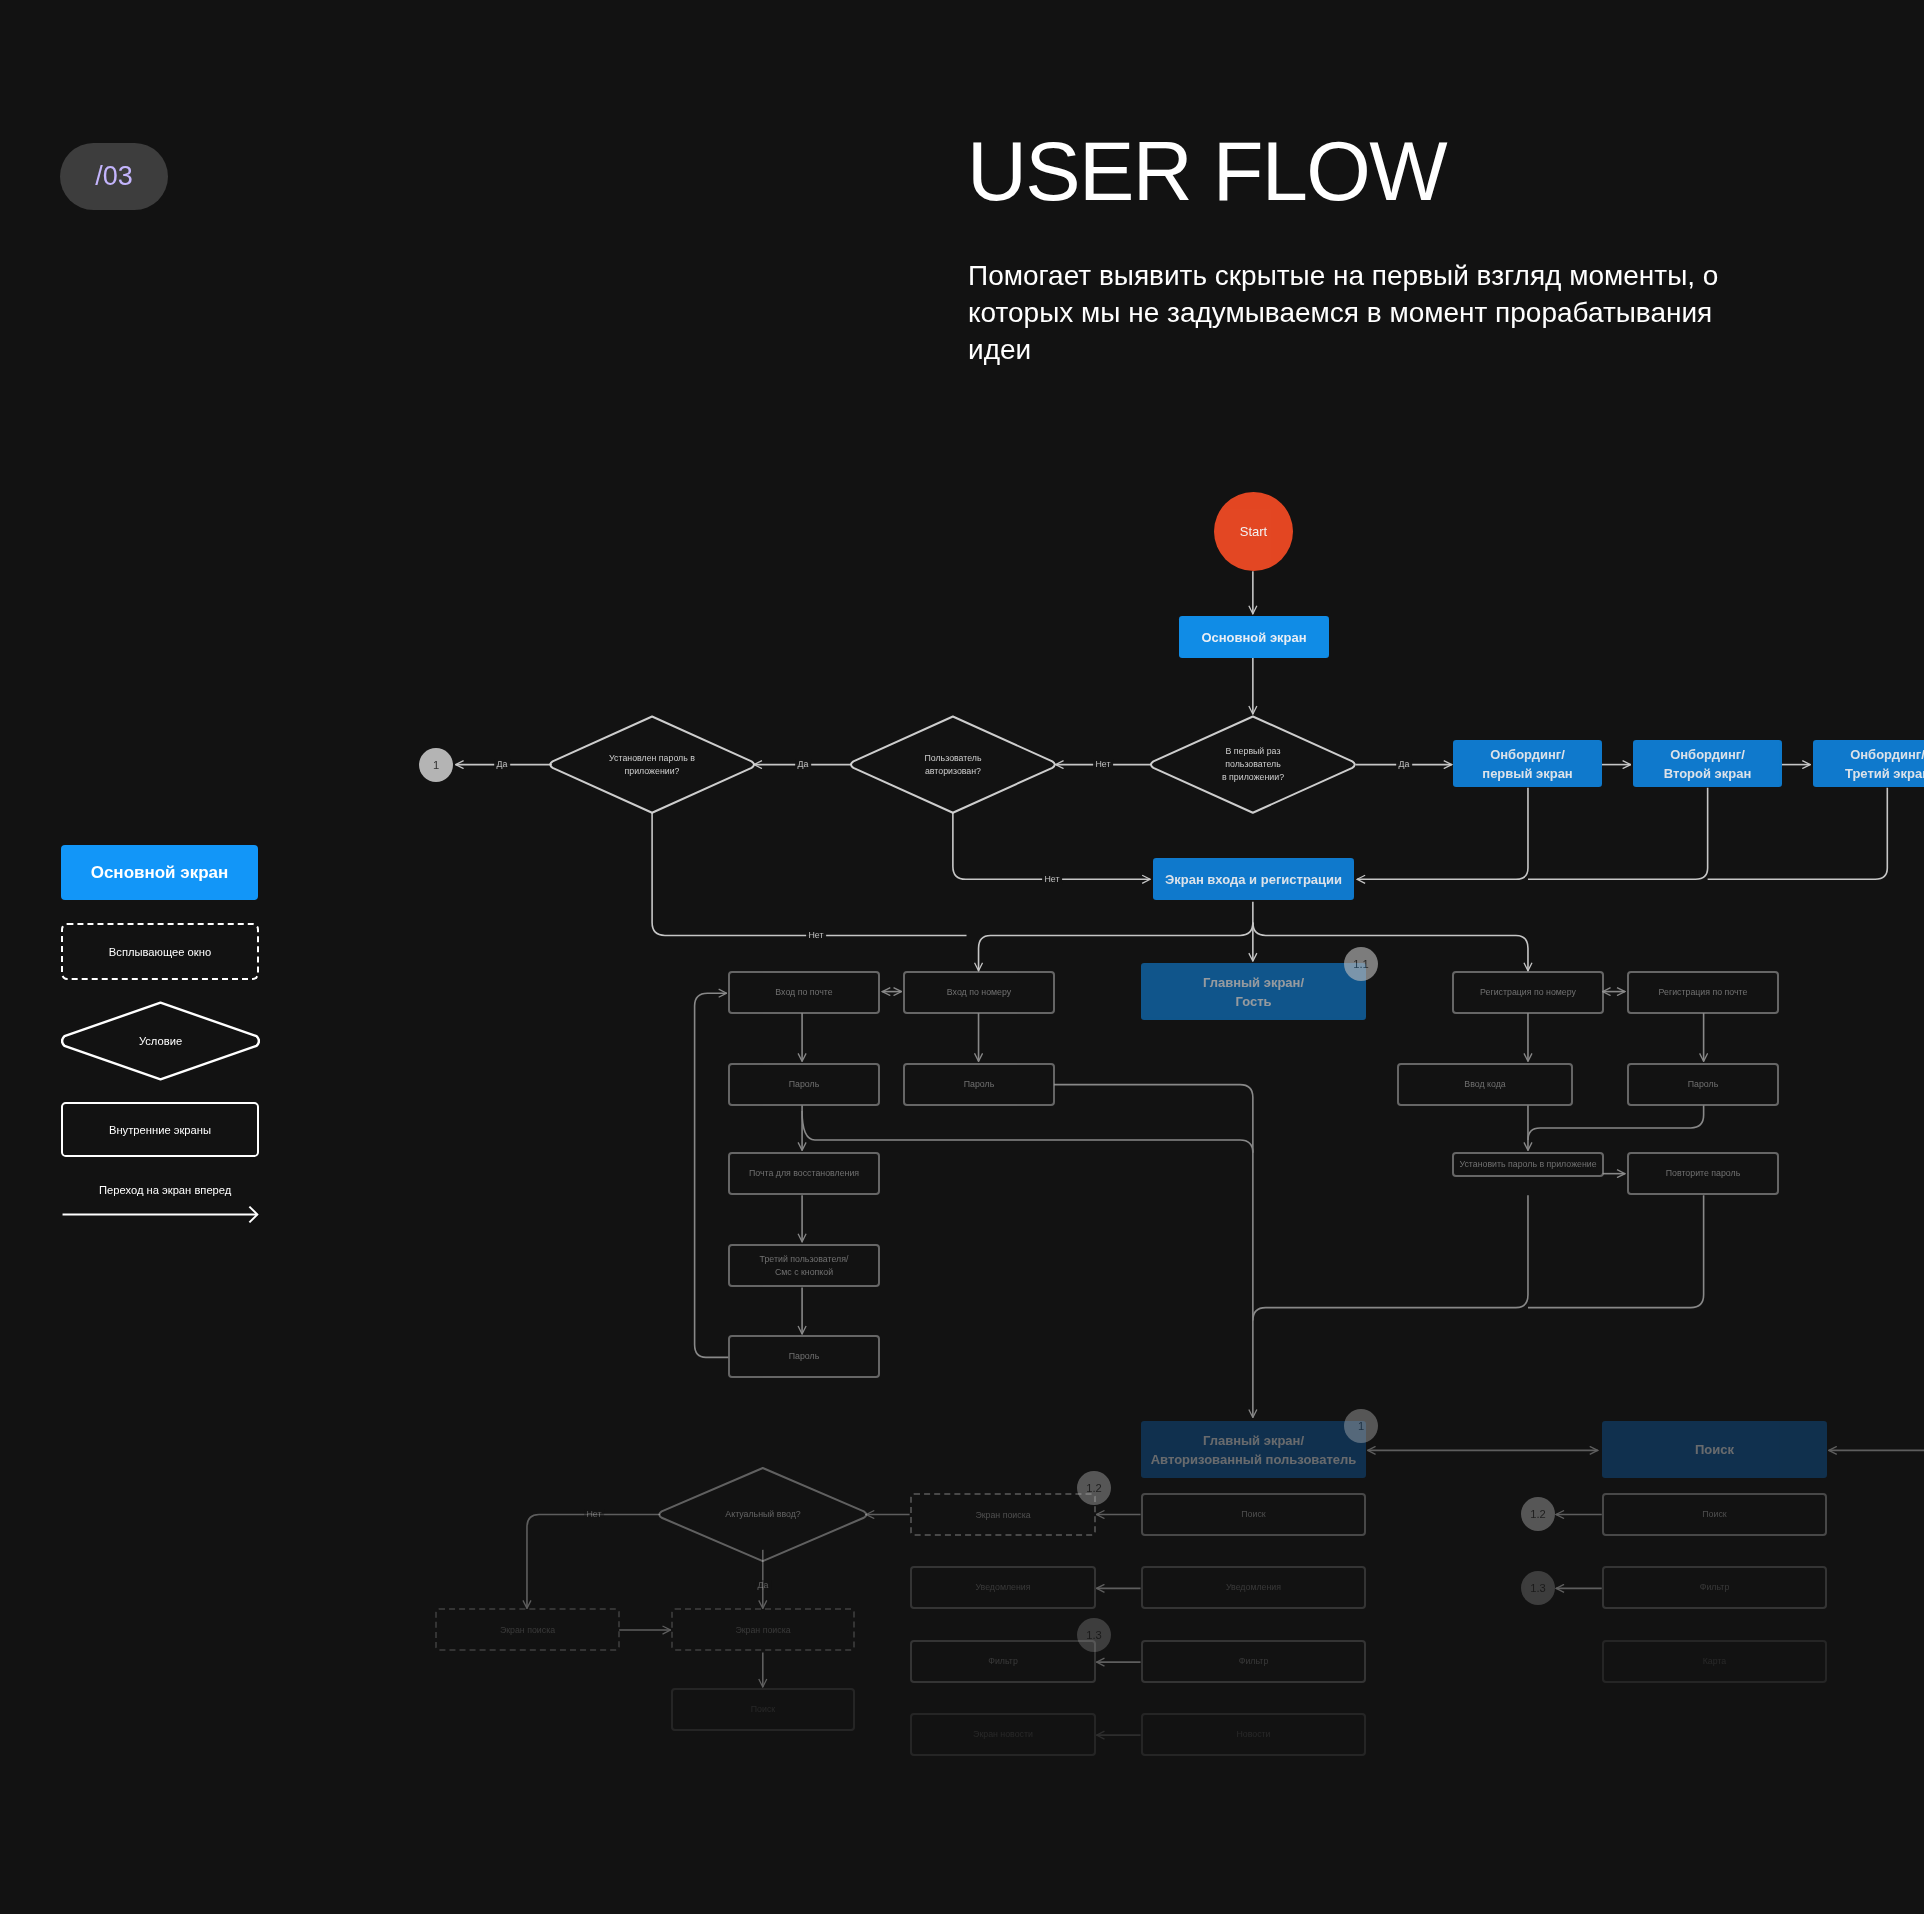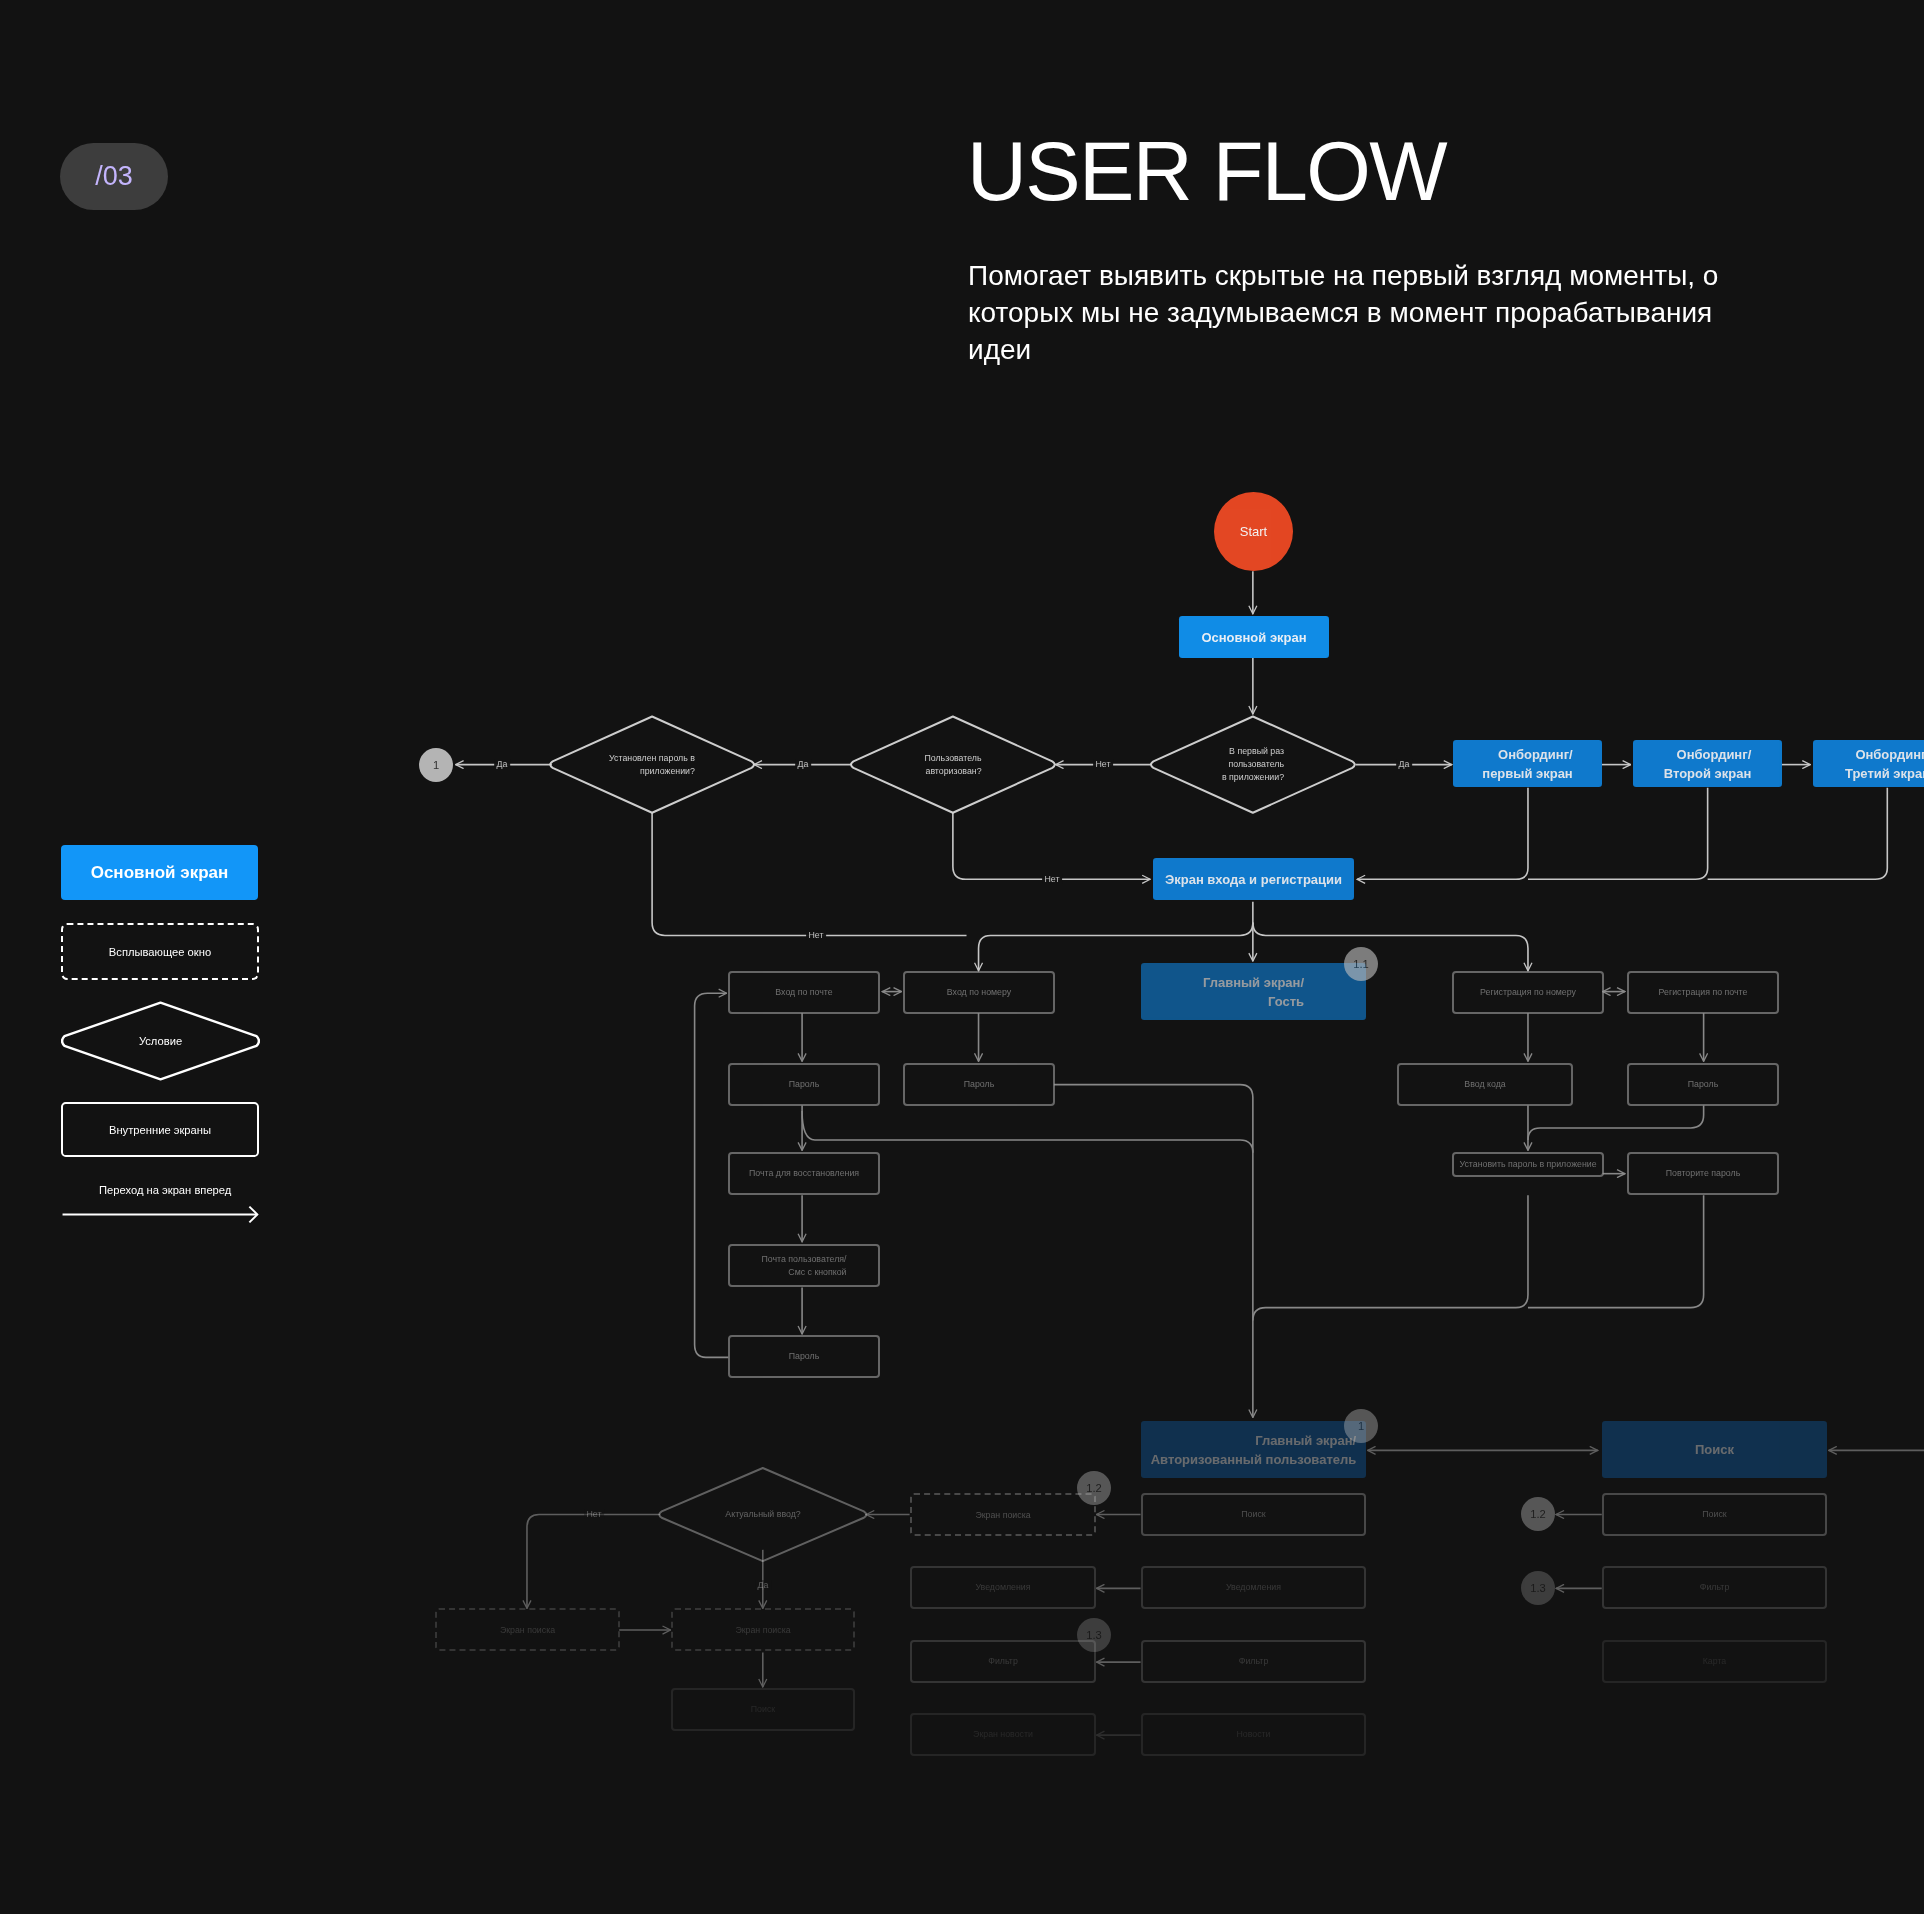--- a/index.html
+++ b/index.html
@@ -25,21 +25,21 @@
   .lg-cond span { position:absolute; left:0; top:0; width:199px; height:80px; display:flex;
          align-items:center; justify-content:center; font-size:11.2px; }
   .lg-inner { position:absolute; left:0; top:257px; width:194px; height:51px;
          border:2.4px solid #fff; border-radius:4.8px; display:flex; align-items:center;
          justify-content:center; font-size:11.2px; }
   .lg-arrow-label { position:absolute; left:0; top:339px; font-size:11.2px;padding-left:38px; }
   .lg-arrow { position:absolute; left:0; top:360px; }
 
   #flow { position:absolute; left:0; top:0; }
   .node { position:absolute; box-sizing:border-box; display:flex; align-items:center;
-          justify-content:center; text-align:right; white-space:pre-line; }
+          justify-content:center; text-align:center; white-space:pre-line; }
   .n-main { background:#0f7fd6; border-radius:3.2px; font-weight:700; font-size:13px; color:#e8eef5; line-height:19px; }
   .n-inner { border:2.4px solid #9a9a9a; border-radius:4px; font-size:8.8px; color:#a8a8a8; line-height:13px; }
   .n-popup { border:2.4px dashed #9a9a9a; border-radius:4px; font-size:8.8px; color:#a8a8a8; }
   .n-start { background:#ef4a24; border-radius:50%; font-size:13px; color:#fff; }
   .n-ref { background:#bdbdbd; border-radius:50%; font-size:11.2px; color:#333; }
   .n-cond { font-size:8.8px; color:#d8d8d8; line-height:13px; }
   .lbl { position:absolute; font-size:8.8px; color:#c8c8c8; background:#121212; padding:0 2.4px;
          transform:translate(-50%,-50%); }
   .fade1 { opacity:0.95; }
   .fade2 { opacity:0.62; }
@@ -188,21 +188,21 @@
 <div class="node n-ref fade2" style="left:1344px;top:947px;width:34px;height:34px">1.1</div>
 <div class="node n-inner fade2" style="left:1452px;top:971px;width:152px;height:43px">Регистрация по номеру</div>
 <div class="node n-inner fade2" style="left:1627px;top:971px;width:152px;height:43px">Регистрация по почте</div>
 <div class="node n-inner fade2" style="left:728px;top:1063px;width:152px;height:43px">Пароль</div>
 <div class="node n-inner fade2" style="left:903px;top:1063px;width:152px;height:43px">Пароль</div>
 <div class="node n-inner fade2" style="left:1397px;top:1063px;width:176px;height:43px">Ввод кода</div>
 <div class="node n-inner fade2" style="left:1627px;top:1063px;width:152px;height:43px">Пароль</div>
 <div class="node n-inner fade2" style="left:728px;top:1152px;width:152px;height:43px">Почта для восстановления</div>
 <div class="node n-inner fade2" style="left:1452px;top:1152px;width:152px;height:25px">Установить пароль в приложение</div>
 <div class="node n-inner fade2" style="left:1627px;top:1152px;width:152px;height:43px">Повторите пароль</div>
-<div class="node n-inner fade2" style="left:728px;top:1244px;width:152px;height:43px">Почта пользователя/
+<div class="node n-inner fade2" style="left:728px;top:1244px;width:152px;height:43px">Третий пользователя/
 Смс с кнопкой</div>
 <div class="node n-inner fade2" style="left:728px;top:1335px;width:152px;height:43px">Пароль</div>
 
 <div class="node n-main n-dark-main fade3" style="left:1141px;top:1421px;width:225px;height:57px">Главный экран/
 Авторизованный пользователь</div>
 <div class="node n-ref fade3" style="left:1344px;top:1409px;width:34px;height:34px">1</div>
 <div class="node n-main n-dark-main fade3" style="left:1602px;top:1421px;width:225px;height:57px">Поиск</div>
 <div class="node n-cond fade3" style="left:675px;top:1506px;width:176px;height:16px">Актуальный ввод?</div>
 <div class="node n-popup fade3" style="left:910px;top:1493px;width:186px;height:43px">Экран поиска</div>
 <div class="node n-ref fade3" style="left:1077px;top:1471px;width:34px;height:34px">1.2</div>

